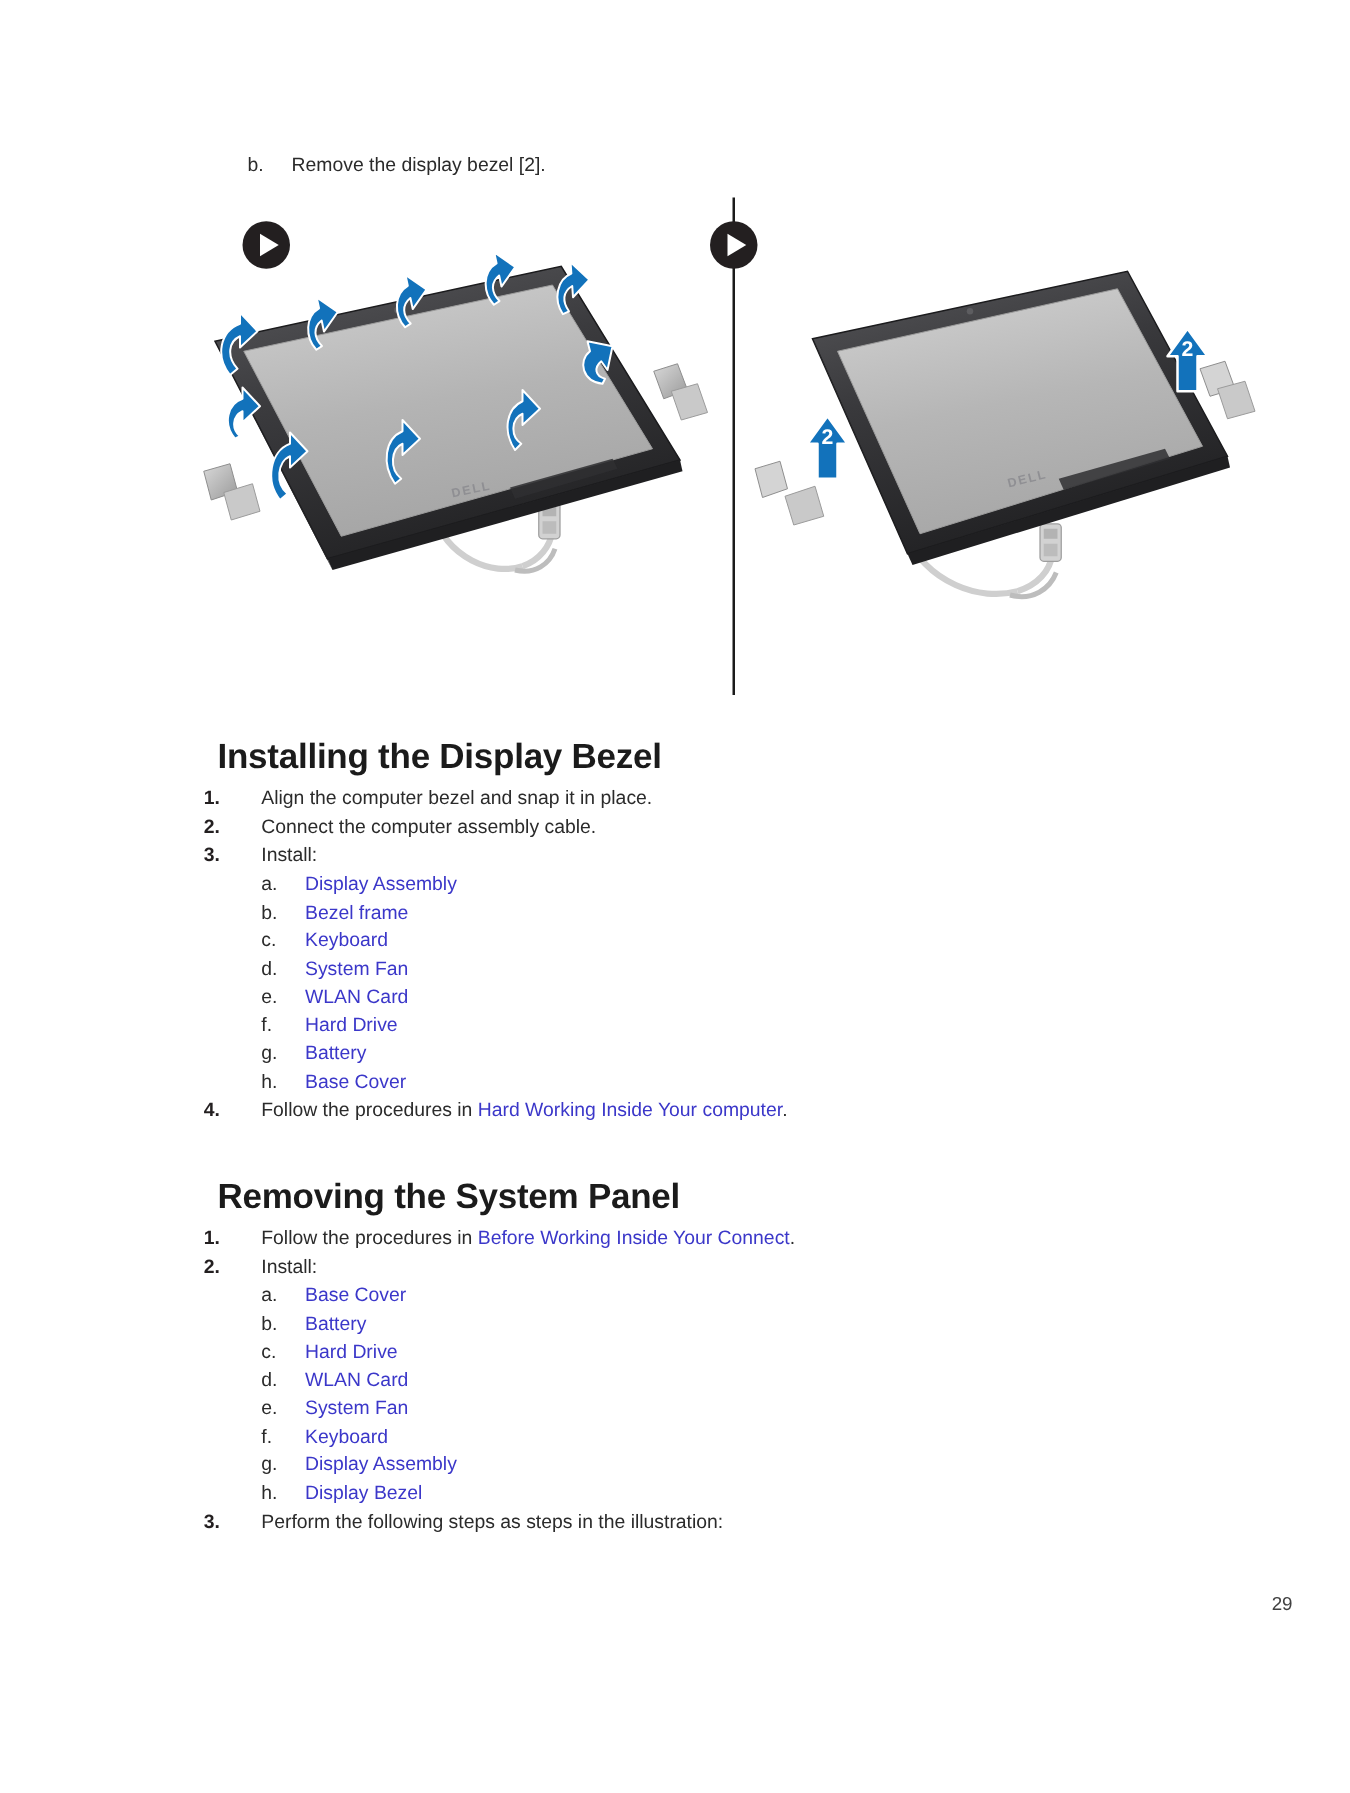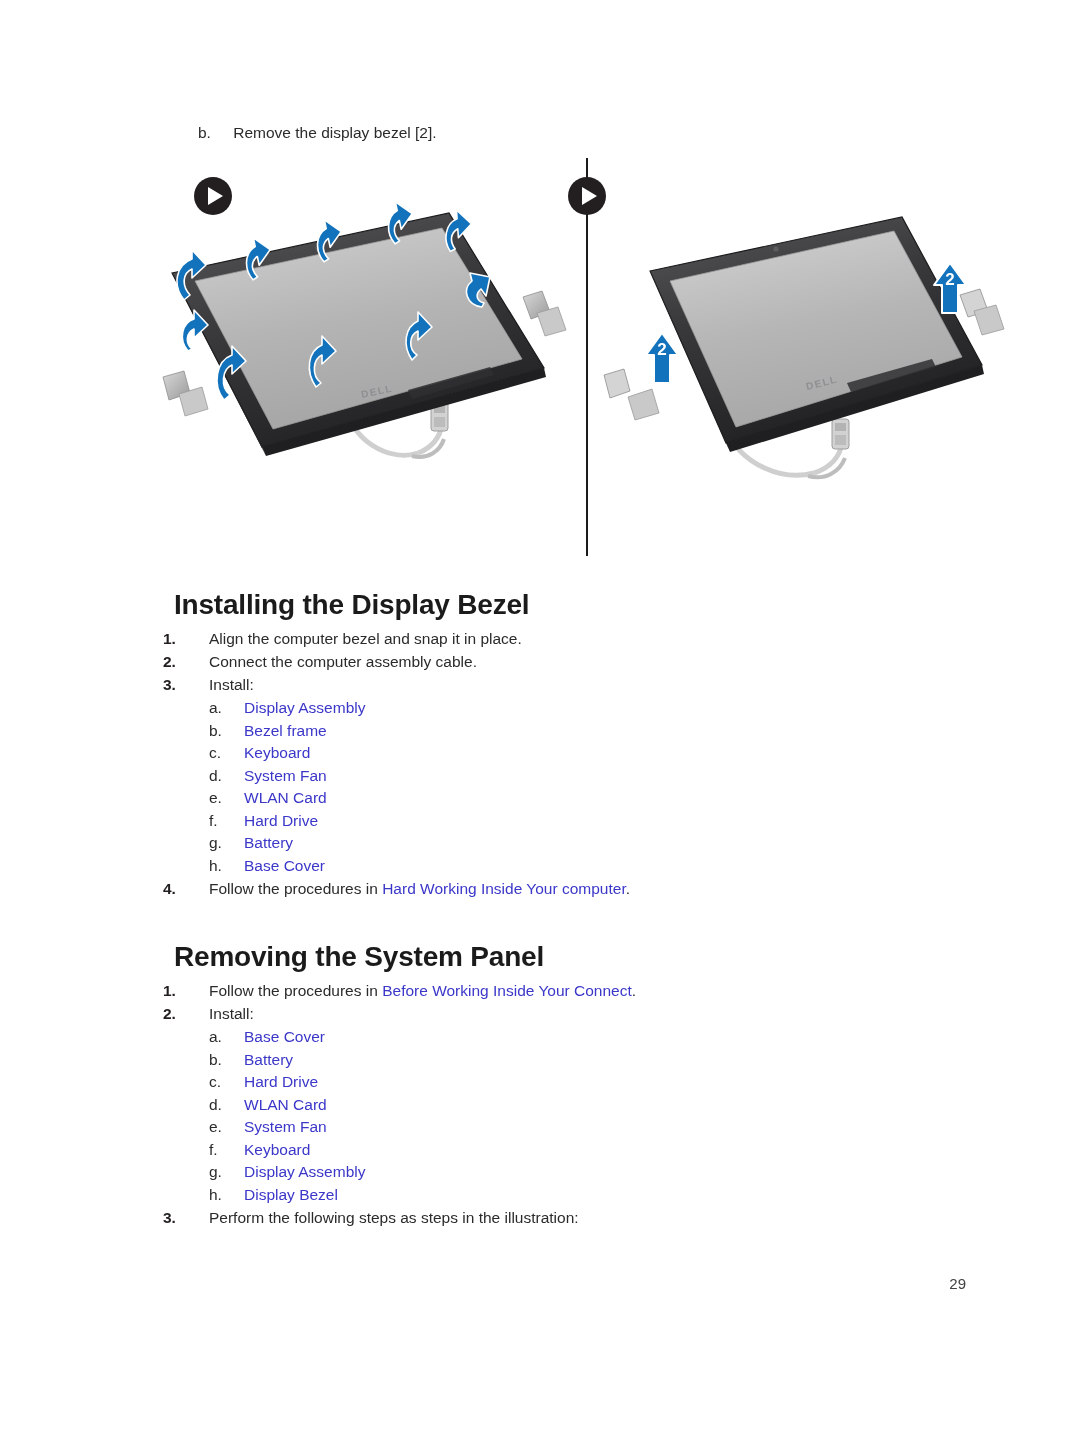--- a/index.html
+++ b/index.html
@@ -86,21 +86,21 @@
 
   
   .abs { position: absolute; }
 
   #step-b-line      { left: 198px; top: 122px; width: 640px; }
   #figure-block     { left: 150px; top: 155px; width: 860px; height: 420px; }
   #heading-install  { left: 163px; top: 578px; }
   #list-install     { left: 163px; top: 628px; width: 760px; }
   #heading-removing { left: 163px; top: 930px; }
   #list-removing    { left: 163px; top: 980px; width: 760px; }
-  #page-number      { left: 0;     top: 1275px; width: 1080px; text-align: right; padding-right: 114px;
+  #page-number      { left: 0;     top: 1275px; width: 1080px; text-align: right; padding-right: 46px;
                       font-size: 15px; color: #414141; box-sizing: border-box; }
 
   
   .divider {
     position: absolute;
     left: 436px;
     top: 3px;
     width: 2px;
     height: 398px;
     background: #1a1a1a;

